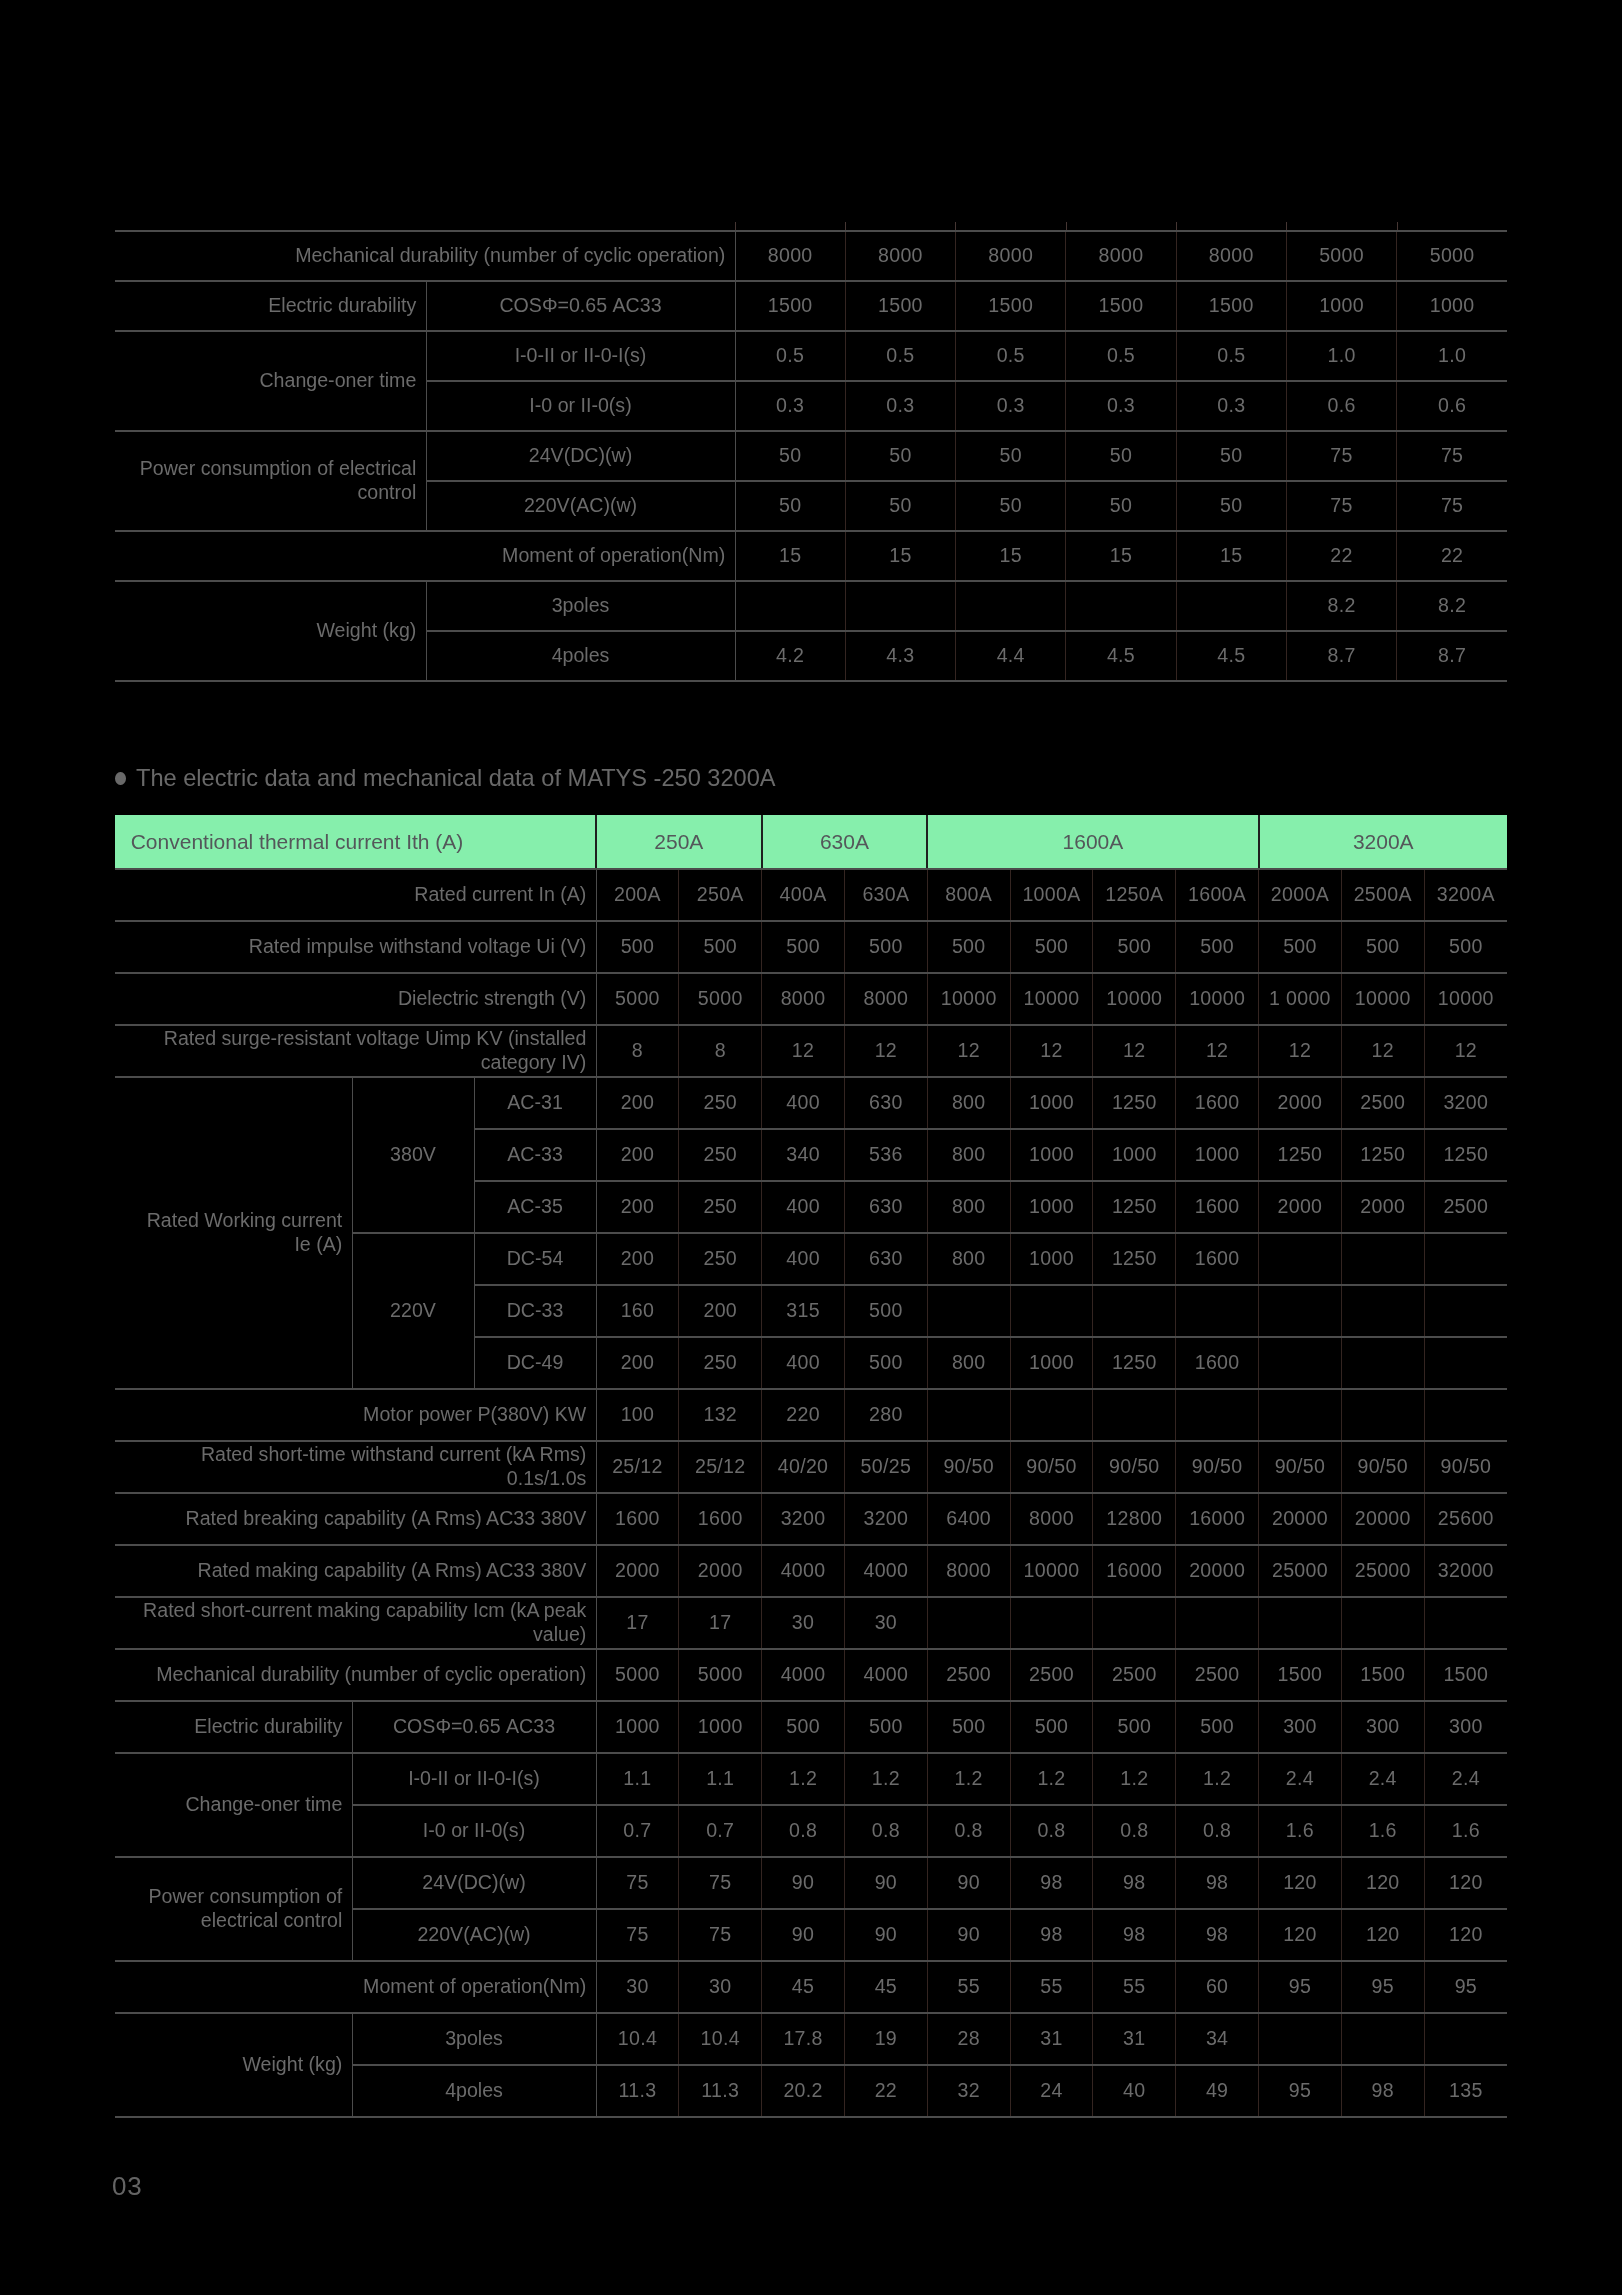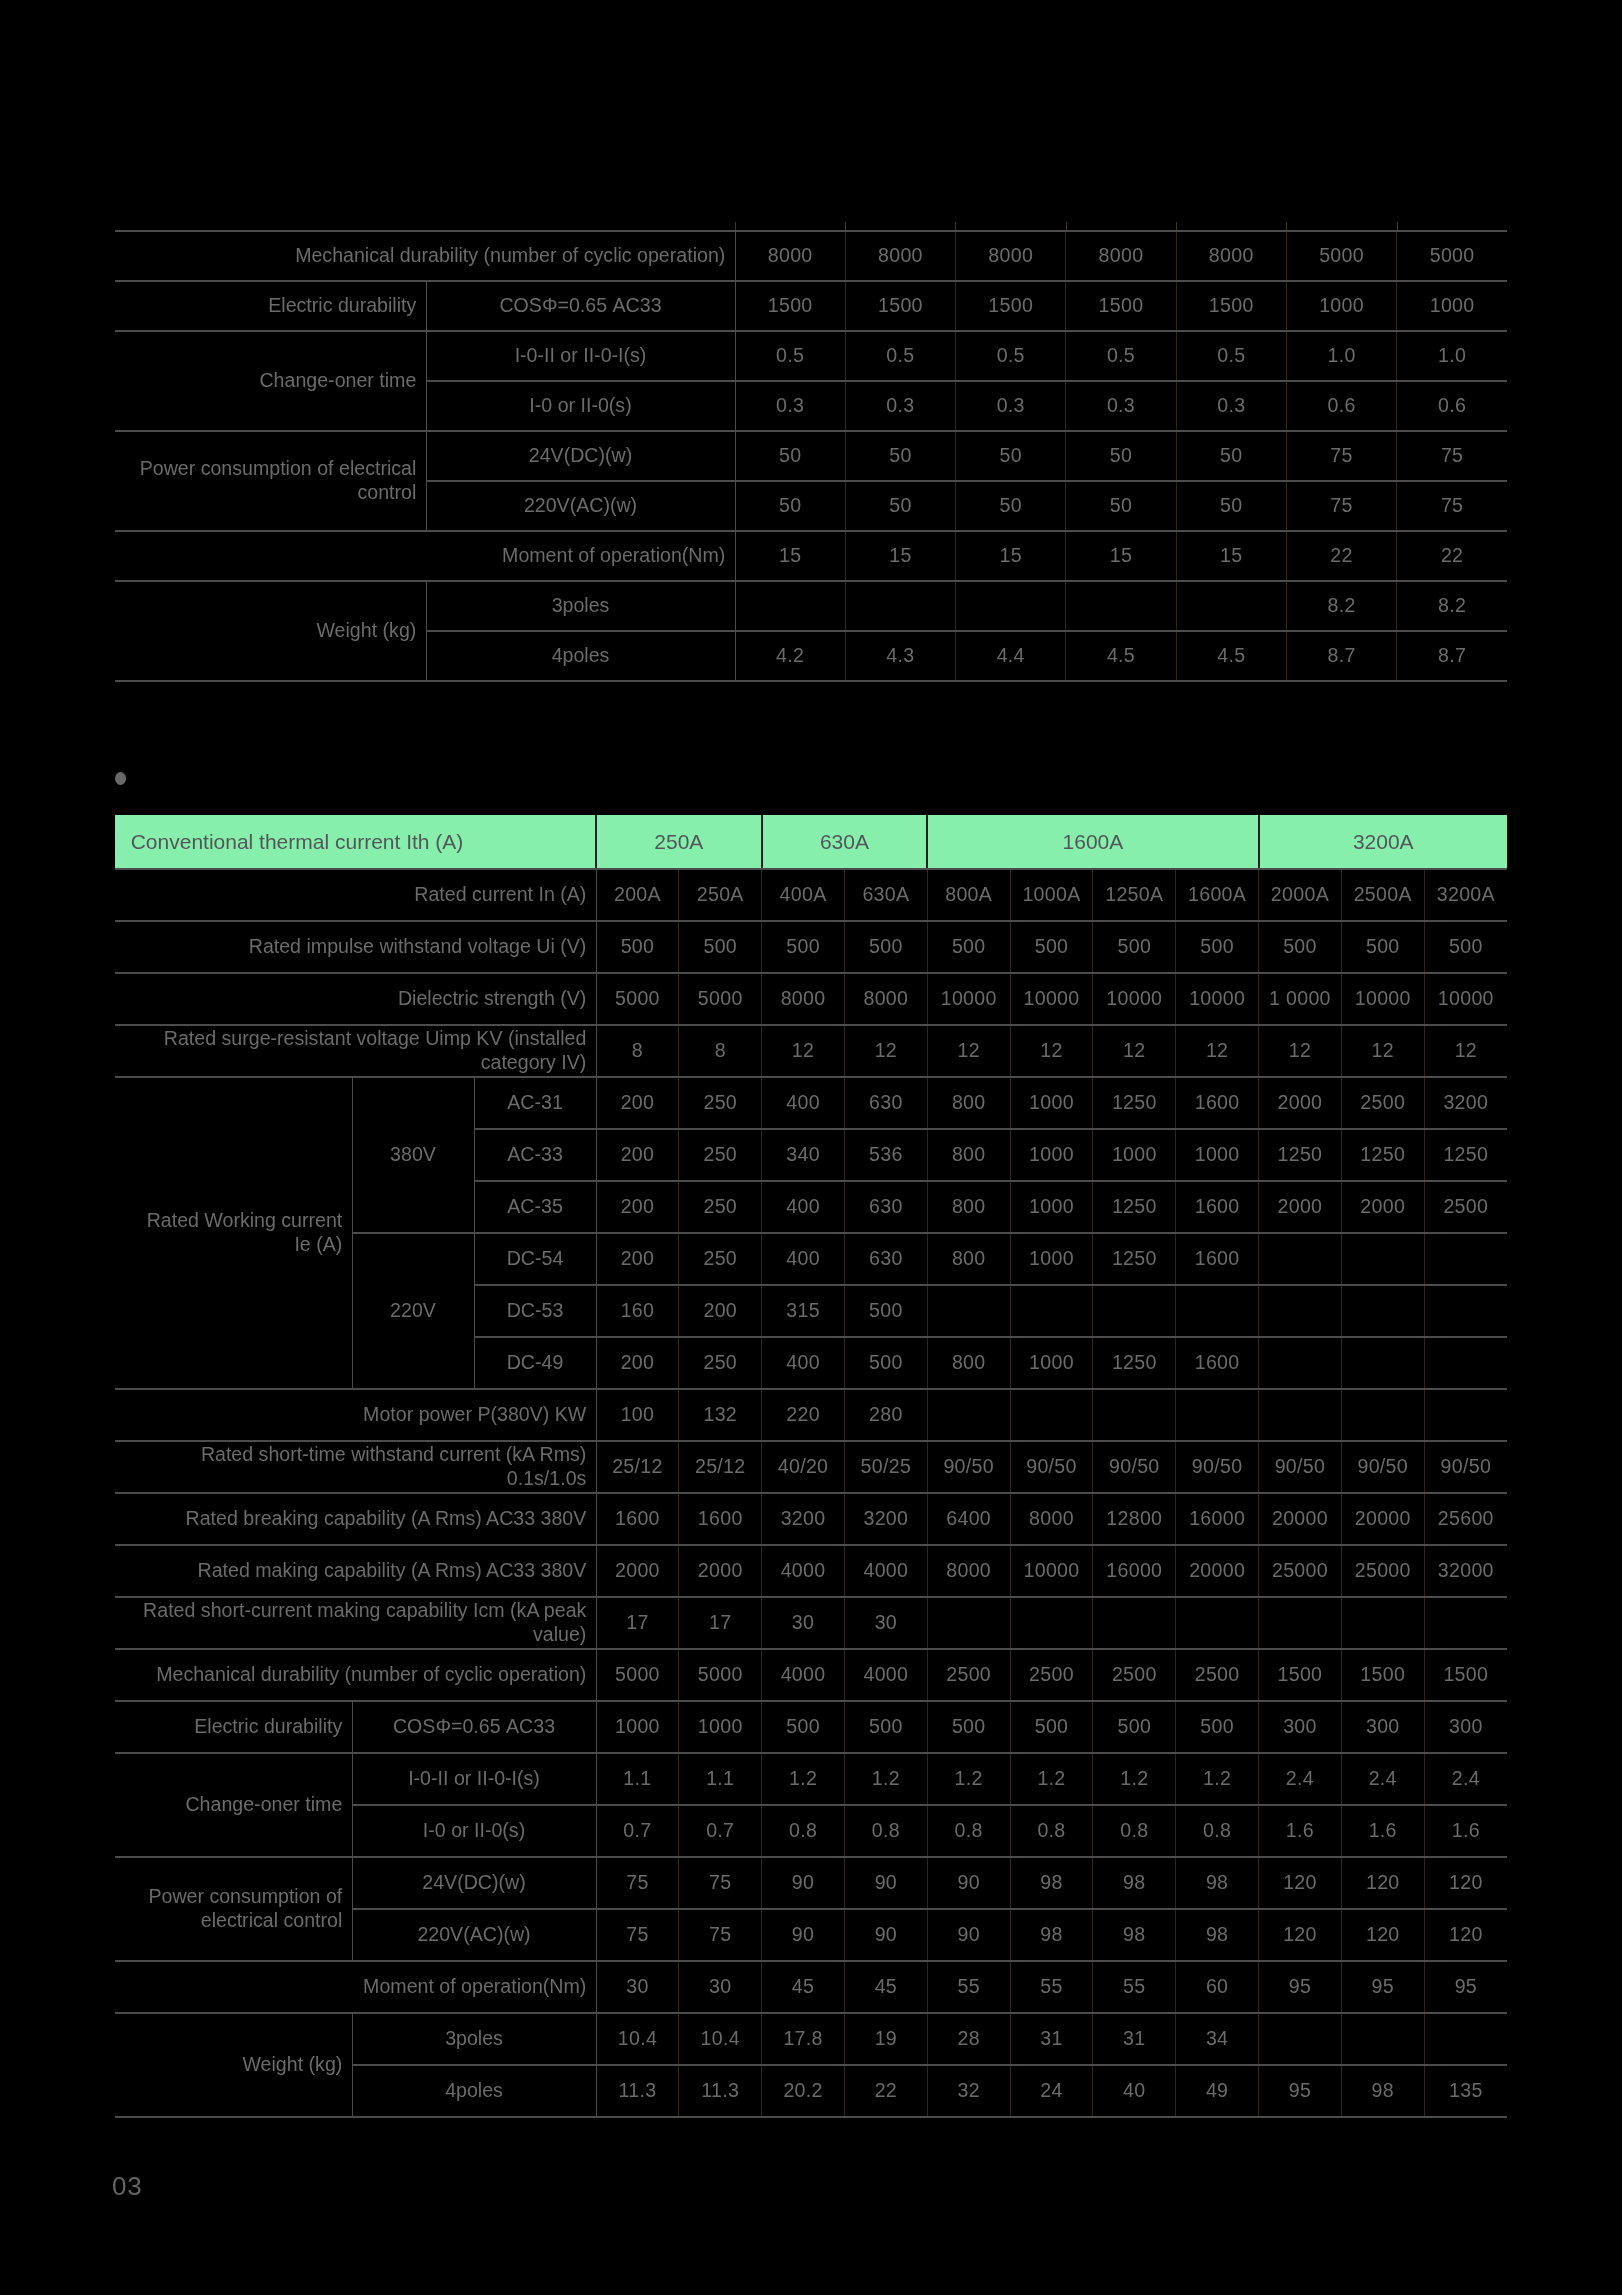--- a/index.html
+++ b/index.html
@@ -159,20 +159,21 @@
         <td class="val">4.5</td>
         <td class="val">4.5</td>
         <td class="val">8.7</td>
         <td class="val">8.7</td>
       </tr>
     </tbody>
 </table>
 
 <div id="sec-title">
   <span class="dot"></span>
+  <span>The electric data and mechanical data of MATYS -250 3200A</span>
 </div>
 
 <table id="t2">
   <colgroup>
     <col style="width:237px">
       <col style="width:122px">
       <col style="width:122px">
     <col>
       <col>
       <col>
@@ -302,21 +303,21 @@
         <td class="val">630</td>
         <td class="val">800</td>
         <td class="val">1000</td>
         <td class="val">1250</td>
         <td class="val">1600</td>
         <td class="val"></td>
         <td class="val"></td>
         <td class="val"></td>
       </tr>
       <tr>
-        <td class="sub">DC-53</td>
+        <td class="sub">DC-33</td>
         <td class="vf">160</td>
         <td class="val">200</td>
         <td class="val">315</td>
         <td class="val">500</td>
         <td class="val"></td>
         <td class="val"></td>
         <td class="val"></td>
         <td class="val"></td>
         <td class="val"></td>
         <td class="val"></td>

